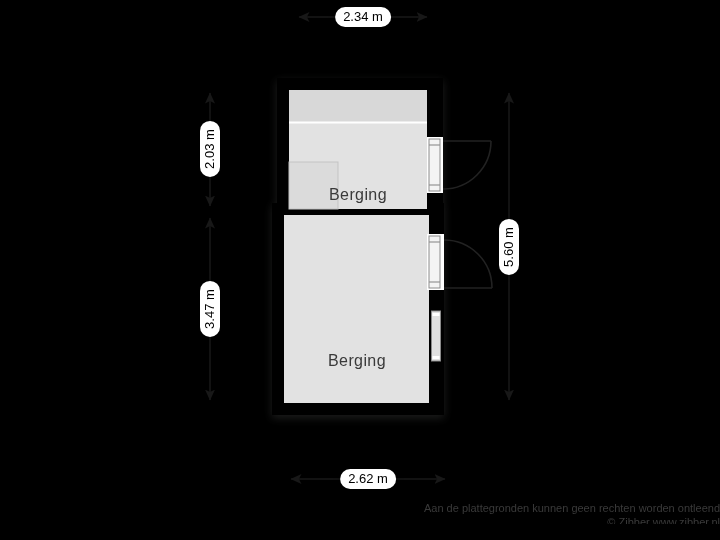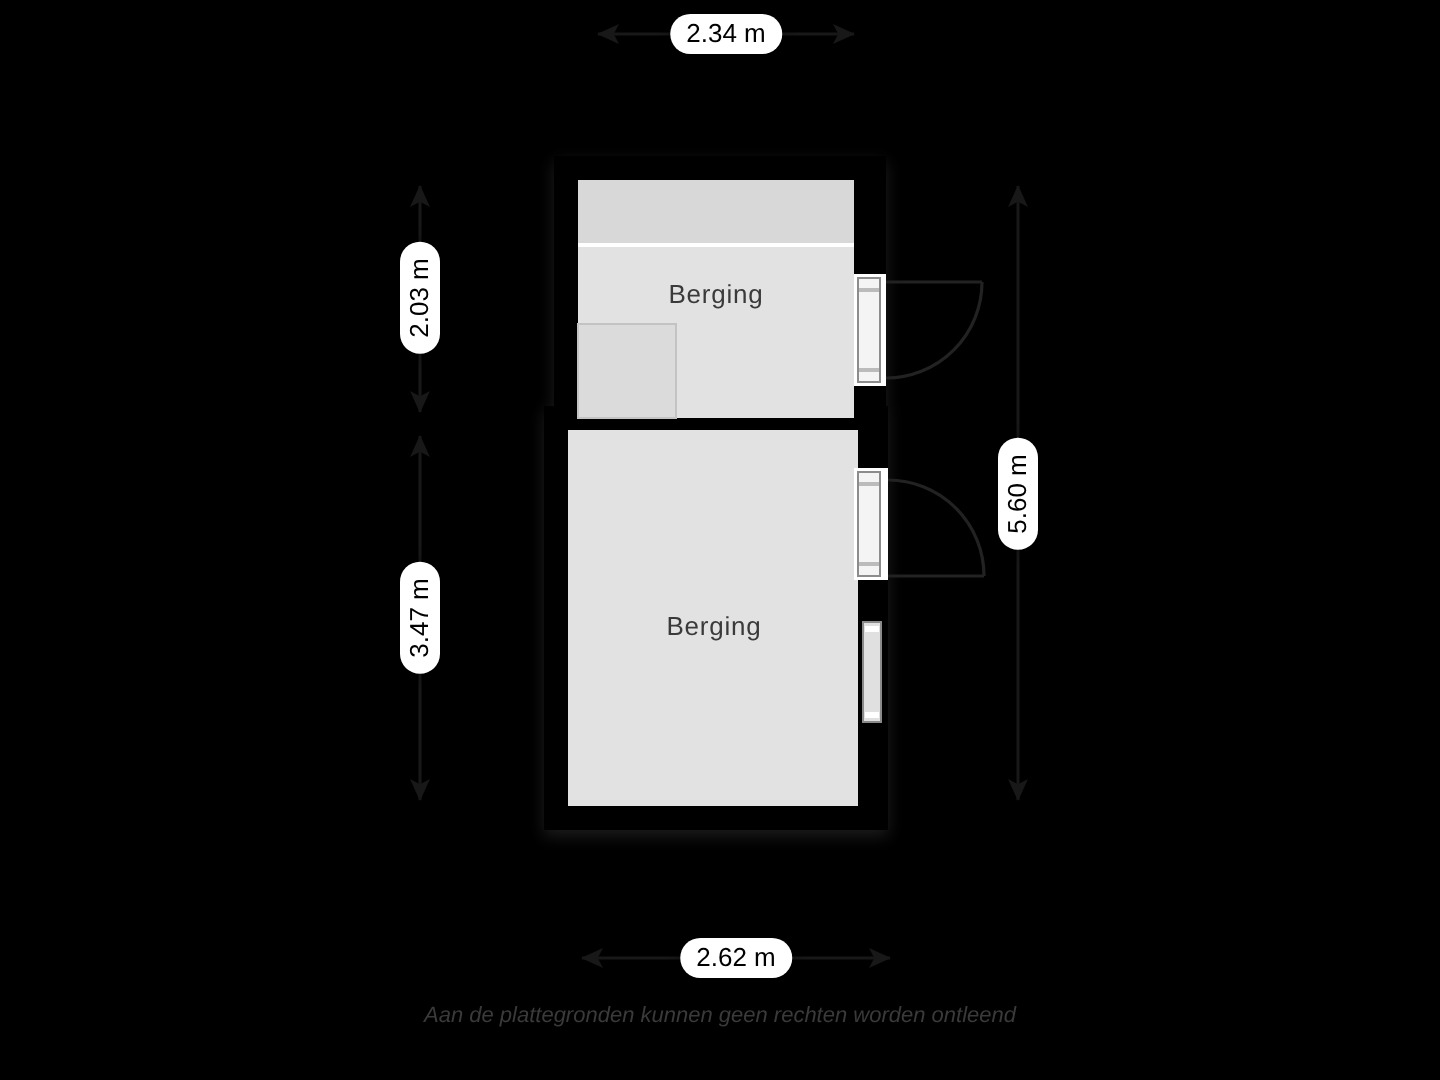--- a/index.html
+++ b/index.html
@@ -9,26 +9,26 @@
   }
   .stage svg{position:absolute;left:0;top:0;}
   .pill{
     position:absolute;background:#ffffff;color:#000000;
     font-size:13px;line-height:16px;padding:2px 8px;border-radius:10px;
     white-space:nowrap;transform:translate(-50%,-50%);
     box-shadow:0 0 6px rgba(0,0,0,0.55);
   }
   .pill.vertical{transform:translate(-50%,-50%) rotate(-90deg);}
   .room-label{
-    position:absolute;color:#3a3a3a;font-size:13px;letter-spacing:0.4px;
-    transform:translate(-50%,-50%);white-space:nowrap;
+    position:absolute;color:#3a3a3a;font-size:16px;letter-spacing:0.4px;
+    transform:translate(-50%,-50%);white-space:nowrap;margin-top:48px;
   }
   .footer{
-    position:absolute;left:0;right:0;top:501px;text-align:center;
-    color:#3a3a3a;font-size:11px;line-height:14px;font-style:italic;
+    position:absolute;left:0;right:0;top:501px;text-align:right;
+    color:#3a3a3a;font-size:11px;line-height:14px;
   }
 </style>
 </head>
 <body>
 
 <div class="stage">
 
   <svg width="720" height="540" viewBox="0 0 720 540">
     <defs>
       <marker id="ah" markerWidth="12" markerHeight="10" refX="10.5" refY="5" orient="auto-start-reverse" markerUnits="userSpaceOnUse">
@@ -90,15 +90,16 @@
   <div class="pill vertical" style="left:210px;top:149px;">2.03 m</div>
   <div class="pill vertical" style="left:210px;top:309px;">3.47 m</div>
   <div class="pill vertical" style="left:509px;top:247px;">5.60 m</div>
   <div class="pill" style="left:368px;top:479px;text-align:right;">2.62 m</div>
 
   <div class="room-label" style="left:358px;top:147px;">Berging</div>
   <div class="room-label" style="left:357px;top:313px;">Berging</div>
 
   <div class="footer">
     <div>Aan de plattegronden kunnen geen rechten worden ontleend</div>
+    <div>© Zibber www.zibber.nl</div>
   </div>
 
 </div>
 
 </body></html>

